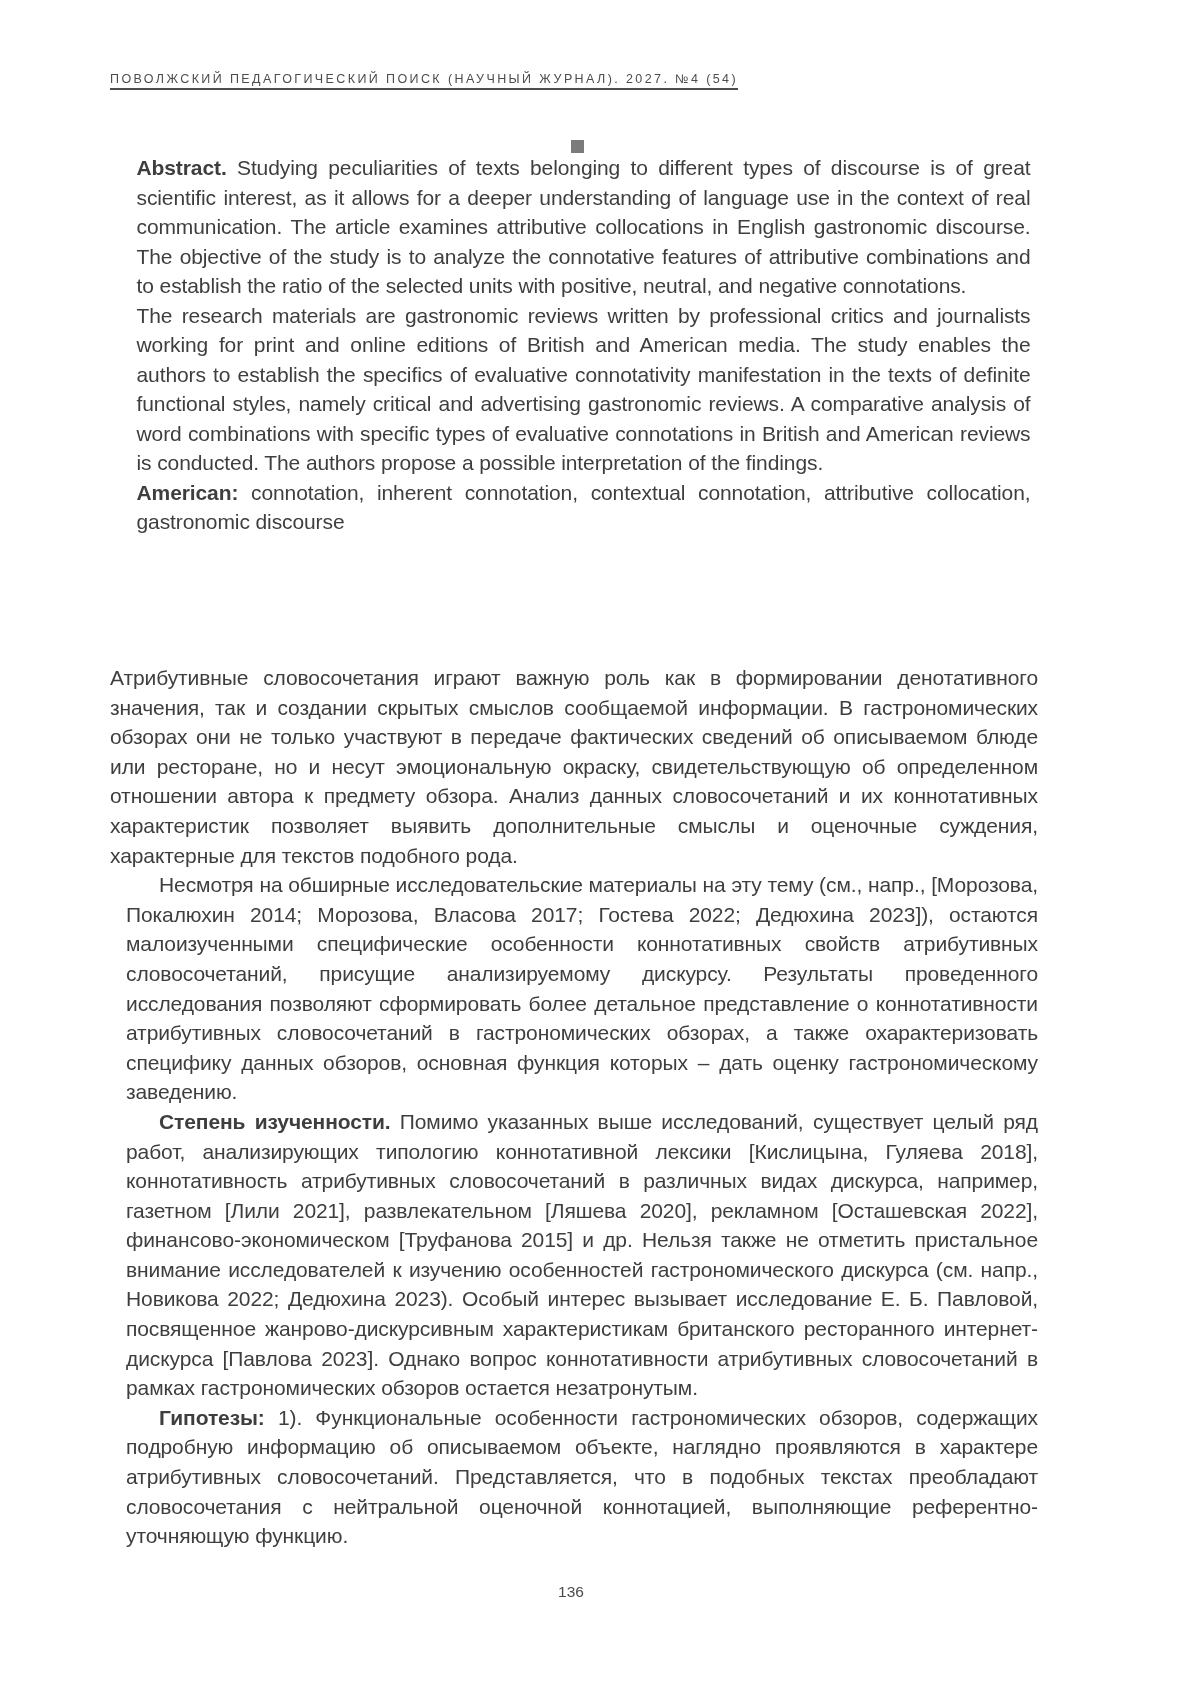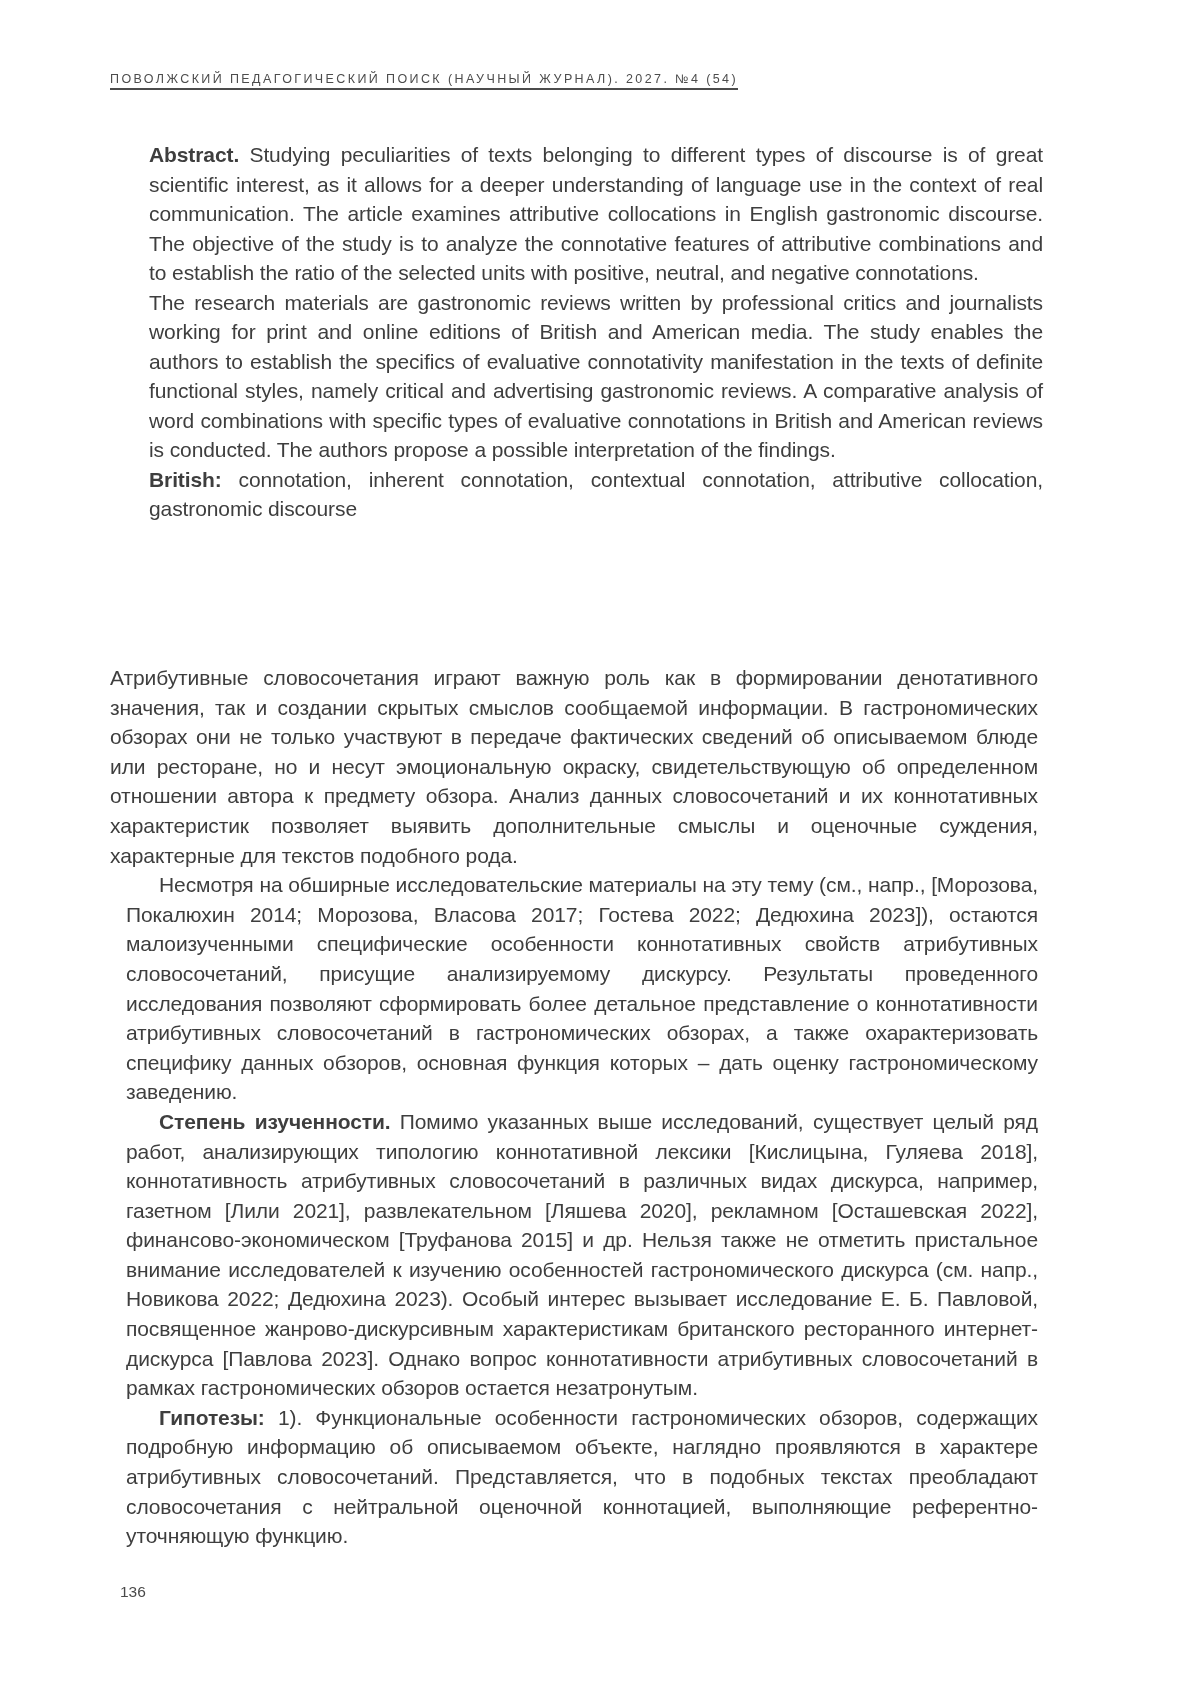--- a/index.html
+++ b/index.html
@@ -22,24 +22,25 @@
     letter-spacing: 2.4px;
     color: #4c4c4c;
     white-space: nowrap;
     text-decoration: underline;
     text-underline-offset: 5px;
     text-decoration-thickness: 1.5px;
   }
   .abstract-block {
     position: absolute;
     top: 140px;
-    left: 123px;
+    left: 117px;
     width: 920px;
     display: flex;
     align-items: center;
+    flex-direction: column;
   }
   .abstract-bar {
     flex: 0 0 13px;
     width: 13px;
     background: #7b7b7b;
   }
   .abstract-text {
     margin-left: 13px;
     width: 894px;
     font-size: 21px;
@@ -59,37 +60,38 @@
     letter-spacing: -0.1px;
     text-align: justify;
     color: #3e3e3e;
   }
   .article-body p { margin: 0; }
   .article-body p.indent { text-indent: 33px; margin-left: 16px; }
   b { font-weight: bold; }
   .page-footer {
     position: absolute;
     top: 1583px;
-    left: 120px;
+    left: 107px;
     width: 928px;
+    text-align: center;
     font-size: 15.5px;
     color: #4a4a4a;
   }
 </style>
 </head>
 <body>
 
 <div class="journal-header">ПОВОЛЖСКИЙ ПЕДАГОГИЧЕСКИЙ ПОИСК (НАУЧНЫЙ ЖУРНАЛ). 2027. №4 (54)</div>
 
 <div class="abstract-block">
   <div class="abstract-bar"></div>
   <div class="abstract-text">
     <p><b>Abstract.</b><span> Studying peculiarities of texts belonging to different types of discourse is of great scientific interest, as it allows for a deeper understanding of language use in the context of real communication. The article examines attributive collocations in English gastronomic discourse. The objective of the study is to analyze the connotative features of attributive combinations and to establish the ratio of the selected units with positive, neutral, and negative connotations.</span></p>
     <p>The research materials are gastronomic reviews written by professional critics and journalists working for print and online editions of British and American media. The study enables the authors to establish the specifics of evaluative connotativity manifestation in the texts of definite functional styles, namely critical and advertising gastronomic reviews. A comparative analysis of word combinations with specific types of evaluative connotations in British and American reviews is conducted. The authors propose a possible interpretation of the findings.</p>
-    <p><b>British:</b><span> connotation, inherent connotation, contextual connotation, attributive collocation, gastronomic discourse</span></p>
+    <p><b>American:</b><span> connotation, inherent connotation, contextual connotation, attributive collocation, gastronomic discourse</span></p>
   </div>
 </div>
 
 <div class="article-body">
   <p>Атрибутивные словосочетания играют важную роль как в формировании денотативного значения, так и создании скрытых смыслов сообщаемой информации. В гастрономических обзорах они не только участвуют в передаче фактических сведений об описываемом блюде или ресторане, но и несут эмоциональную окраску, свидетельствующую об определенном отношении автора к предмету обзора. Анализ данных словосочетаний и их коннотативных характеристик позволяет выявить дополнительные смыслы и оценочные суждения, характерные для текстов подобного рода.</p>
   <p class="indent">Несмотря на обширные исследовательские материалы на эту тему (см., напр., [Морозова, Покалюхин 2014; Морозова, Власова 2017; Гостева 2022; Дедюхина 2023]), остаются малоизученными специфические особенности коннотативных свойств атрибутивных словосочетаний, присущие анализируемому дискурсу. Результаты проведенного исследования позволяют сформировать более детальное представление о коннотативности атрибутивных словосочетаний в гастрономических обзорах, а также охарактеризовать специфику данных обзоров, основная функция которых – дать оценку гастрономическому заведению.</p>
   <p class="indent"><b>Степень изученности.</b><span> Помимо указанных выше исследований, существует целый ряд работ, анализирующих типологию коннотативной лексики [Кислицына, Гуляева 2018], коннотативность атрибутивных словосочетаний в различных видах дискурса, например, газетном [Лили 2021], развлекательном [Ляшева 2020], рекламном [Осташевская 2022], финансово-экономическом [Труфанова 2015] и др. Нельзя также не отметить пристальное внимание исследователей к изучению особенностей гастрономического дискурса (см. напр., Новикова 2022; Дедюхина 2023). Особый интерес вызывает исследование Е. Б. Павловой, посвященное жанрово-дискурсивным характеристикам британского ресторанного интернет-дискурса [Павлова 2023]. Однако вопрос коннотативности атрибутивных словосочетаний в рамках гастрономических обзоров остается незатронутым.</span></p>
   <p class="indent"><b>Гипотезы:</b><span> 1). Функциональные особенности гастрономических обзоров, содержащих подробную информацию об описываемом объекте, наглядно проявляются в характере атрибутивных словосочетаний. Представляется, что в подобных текстах преобладают словосочетания с нейтральной оценочной коннотацией, выполняющие референтно-уточняющую функцию.</span></p>
 </div>
 

